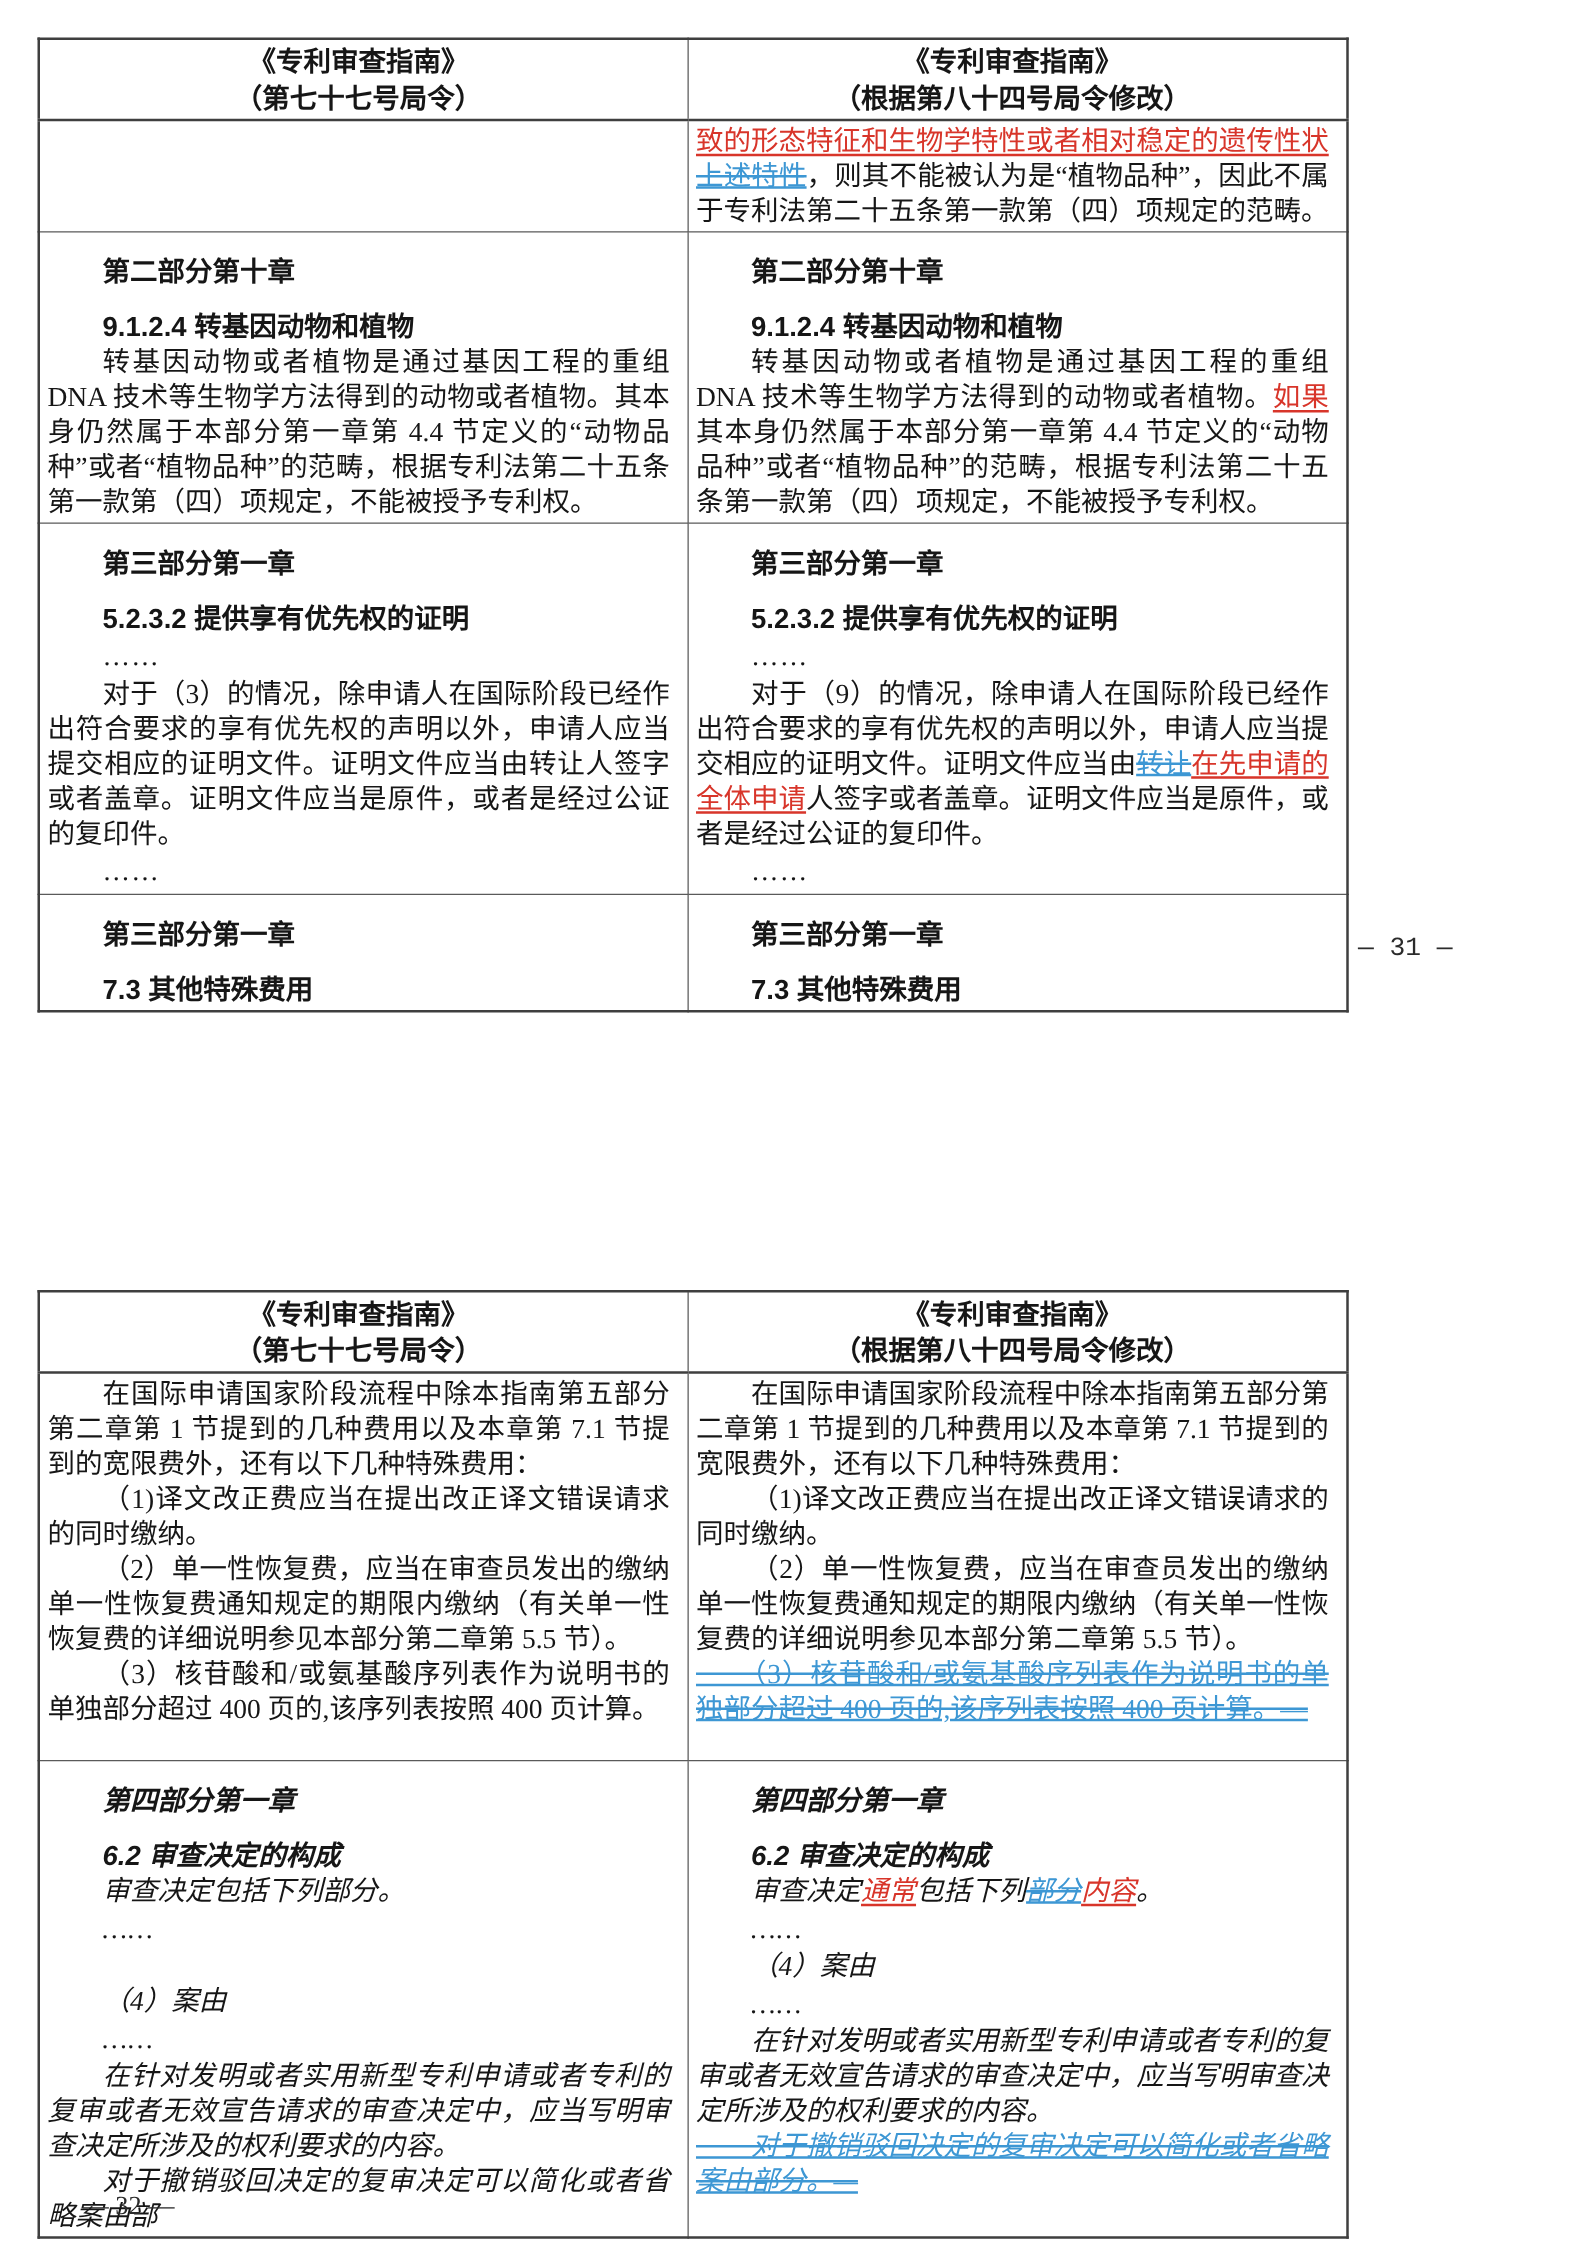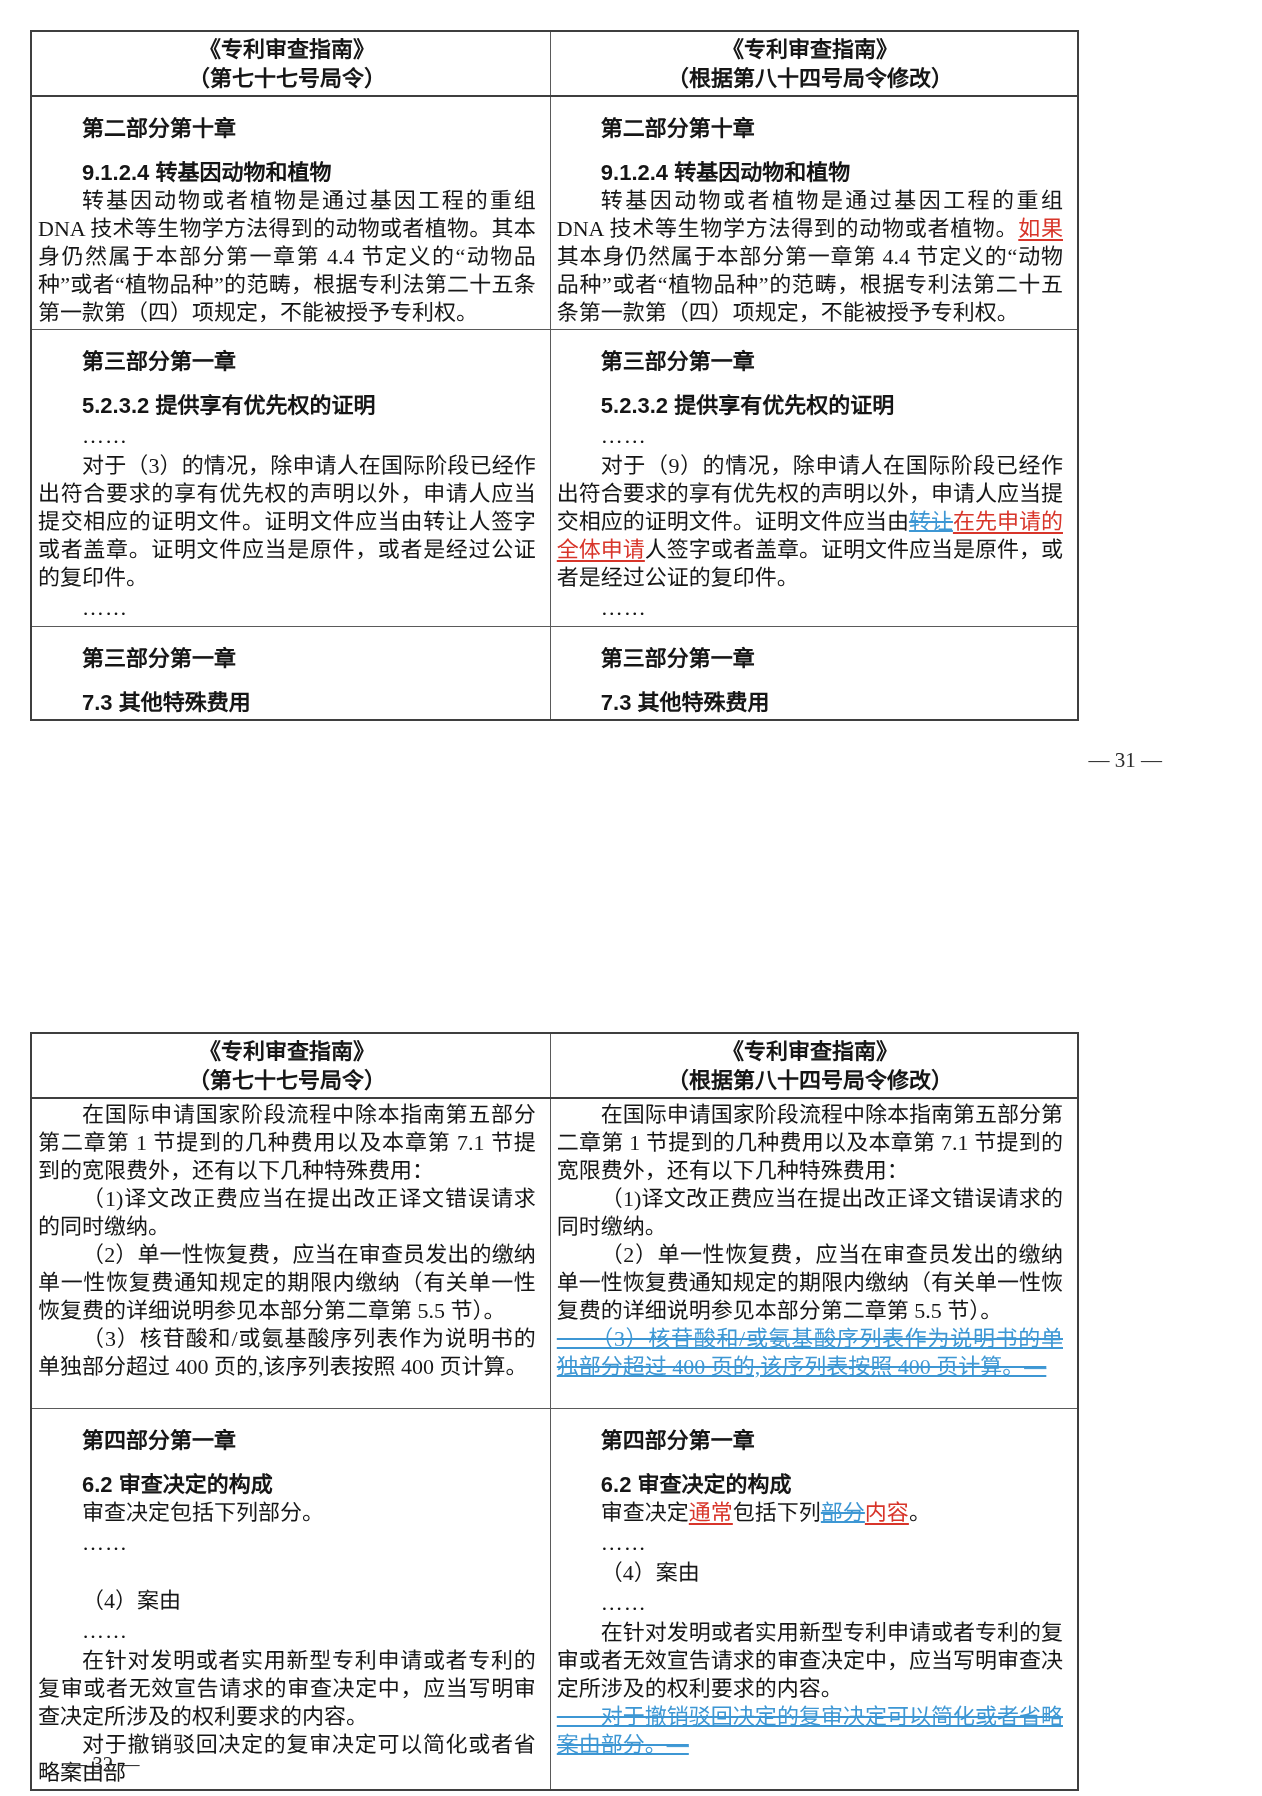--- a/index.html
+++ b/index.html
@@ -25,56 +25,62 @@
   }
   .doc-table th{
     text-align:center;font-weight:bold;
     padding-top:3px;line-height:29px;
     border-bottom:2px solid #3f3f3f;
   }
   .hdr-line{display:block;}
   
   .t1r0{height:60px;} .t1r1{height:82px;} .t1r2{height:193px;}
   .t1r3{height:290px;} .t1r4{height:63px;}
-  .t2r0{height:62px;} .t2r1{height:310px;padding-left:20px;} .t2r2{height:334px;}
+  .t2r0{height:62px;} .t2r1{height:310px;padding-left:20px;} .t2r2{height:334px;font-style:italic;}
   
   .para{min-height:28px;}
   .para.h{font-family:"Liberation Sans","DejaVu Sans",sans-serif;font-weight:bold;text-indent:2em;text-align:left;margin-top:16px;}
   .para.p{text-indent:2em;}
   .para.p0{text-indent:0;}
   .para.dots{text-indent:2em;margin:2px 0;letter-spacing:1px;}
   .para.blank{height:28px;}
   
   .add{color:var(--add-color,#d8352a);text-decoration:underline;text-decoration-thickness:1.5px;text-underline-offset:3px;}
   .del{color:var(--del-color,#3d97d4);text-decoration:underline line-through;text-decoration-thickness:1.5px;}
   .page-number{
     position:absolute;font-size:21px;line-height:28px;color:#2b2b2b;
     font-family:"Liberation Serif","DejaVu Serif",serif;
   }
-  #page-number-31{top:746px;right:100px;}
+  #page-number-31{top:746px;right:100px;font-family:Liberation Mono, monospace;}
   #page-number-32{top:1750px;left:66px;text-align:right;}
 </style>
 </head>
 <body style="--add-color: #d8352a; --del-color: #3d97d4;">
 
 <table id="table-page31" class="doc-table">
   <colgroup>
       <col style="width:49.6%">
       <col style="width:50.4%">
     </colgroup>
   <tbody>
     <tr class="t1r0">
       <th>
         <span class="hdr-line">《专利审查指南》</span>
         <span class="hdr-line">（第七十七号局令）</span>
       </th>
       <th>
         <span class="hdr-line">《专利审查指南》</span>
         <span class="hdr-line">（根据第八十四号局令修改）</span>
       </th>
+    </tr>
+    <tr class="t1r1">
+      <td></td>
+      <td>
+          <div class="para p0"><span class="add">致的形态特征和生物学特性或者相对稳定的遗传性状</span><span class="del">上述特性</span><span>，则其不能被认为是“植物品种”，因此不属于专利法第二十五条第一款第（四）项规定的范畴。</span></div>
+        </td>
     </tr>
     <tr class="t1r2">
       <td>
           <div class="para h"><span>第二部分第十章</span></div>
           <div class="para h"><span>9.1.2.4 转基因动物和植物</span></div>
           <div class="para p"><span>转基因动物或者植物是通过基因工程的重组 DNA 技术等生物学方法得到的动物或者植物。其本身仍然属于本部分第一章第 4.4 节定义的“动物品种”或者“植物品种”的范畴，根据专利法第二十五条第一款第（四）项规定，不能被授予专利权。</span></div>
         </td>
       <td>
           <div class="para h"><span>第二部分第十章</span></div>
           <div class="para h"><span>9.1.2.4 转基因动物和植物</span></div>

